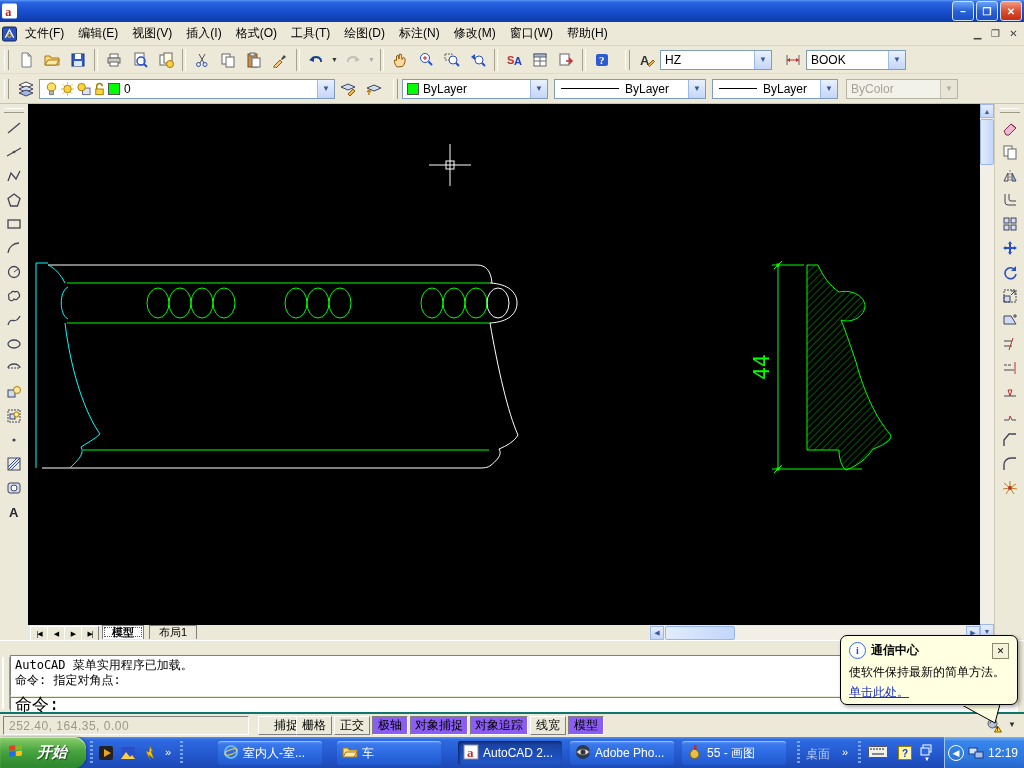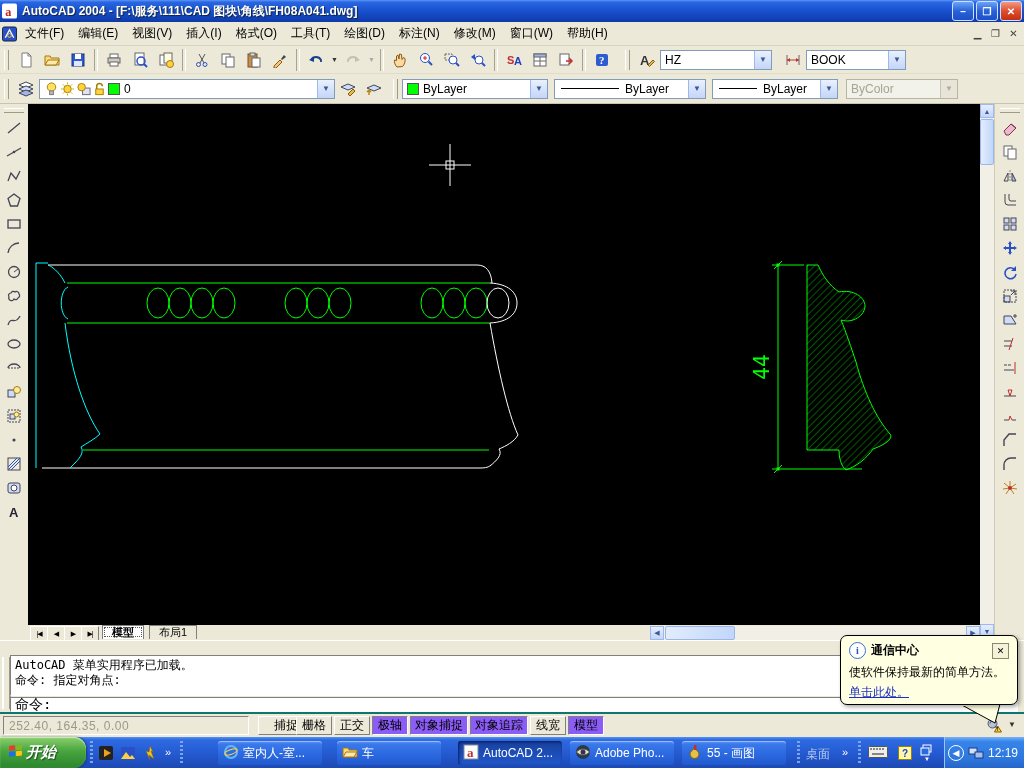--- a/index.html
+++ b/index.html
@@ -50,32 +50,32 @@
   
   #tabrow{left:28px;top:625px;width:952px;height:15px;background:#ece9d8;}
   .navb{width:16px;height:13px;top:1px;display:flex;align-items:center;justify-content:center;font-size:7px;background:#ece9d8;border:1px solid #fff;border-right-color:#808080;border-bottom-color:#808080;letter-spacing:-1px;}
   .tab{height:14px;top:0;padding:0 9px;display:inline-flex;align-items:center;font-size:11px;background:#ece9d8;border:1px solid #808080;border-bottom:none;box-sizing:border-box;}
   .tab.active{background:#fff;font-weight:bold;outline:1px dotted #555;outline-offset:-3px;}
   
   #cmdwin{left:0;top:640px;width:1024px;height:72px;background:#ece9d8;box-sizing:border-box;border-top:1px solid #fff;}
   #cmdhist{left:10px;top:14px;width:1008px;height:41px;background:#fff;border:1px solid;border-color:#808080 #fff #fff #808080;
     font-family:"DejaVu Sans Mono",monospace;font-size:12px;line-height:15px;padding:2px 4px;box-sizing:border-box;white-space:pre;}
   #cmdinput{left:10px;top:56px;width:1008px;height:15px;background:#fff;border:1px solid;border-color:#808080 #fff #fff #808080;
-    font-family:"DejaVu Sans Mono",monospace;font-size:14px;line-height:13px;padding:0 4px;box-sizing:border-box;}
+    font-family:"DejaVu Sans Mono",monospace;font-size:17px;line-height:13px;padding:0 4px;box-sizing:border-box;}
   .cmdgrip{left:2px;top:16px;width:5px;height:52px;border-left:2px solid #fff;border-right:2px solid #9d9a86;}
   
   #statusbar{left:0;top:712px;width:1024px;height:25px;background:#ece9d8;border-top:2px solid #0f766e;box-sizing:border-box;}
   #coords{left:3px;top:2px;width:246px;height:19px;border:1px solid;border-color:#808080 #fff #fff #808080;color:#9b9989;
     display:flex;align-items:center;padding-left:5px;box-sizing:border-box;letter-spacing:.5px;}
   .stbtn{top:2px;height:19px;display:flex;align-items:center;justify-content:center;font-size:12px;background:#ece9d8;
     border:1px solid;border-color:#fff #808080 #808080 #fff;box-sizing:border-box;white-space:nowrap;}
   .stbtn.pressed{border-color:#808080 #fff #fff #808080;background:#8b5cf6;}
   
   #taskbar{left:0;top:737px;width:1024px;height:31px;background:linear-gradient(180deg,#5193f5 0%,#2e6ae2 9%,#2459cf 55%,#1c49b4 100%);}
-  #startbtn{left:0;top:0;height:31px;width:86px;border-radius:0 12px 12px 0;display:flex;align-items:center;gap:2px;padding:0 14px 0 8px;box-sizing:border-box;
+  #startbtn{left:0;top:0;height:31px;width:86px;border-radius:0 12px 12px 0;display:flex;align-items:center;gap:13px;padding:0 14px 0 8px;box-sizing:border-box;
     background:linear-gradient(180deg,#8ed06f 0%,#48a53f 45%,#2f8b2f 90%);box-shadow:inset 0 1px 1px #cdf0b8,1px 0 3px rgba(0,0,20,.4);
     color:#fff;font-weight:bold;font-style:italic;font-size:15px;text-shadow:1px 1px 1px #1d4d1d;}
   .qlbtn{top:7px;width:18px;height:18px;display:flex;align-items:center;justify-content:center;}
   .qlchev{color:#fff;font-size:11px;top:9px;}
   .tsepd{top:4px;width:3px;height:23px;background:repeating-linear-gradient(180deg,#7aa4ee 0 2px,transparent 2px 4px);}
   .taskbtn{top:4px;height:24px;width:104px;border-radius:3px;display:flex;align-items:center;gap:4px;padding:0 5px;box-sizing:border-box;
     background:linear-gradient(180deg,#5b94f5 0%,#3977ea 15%,#2a67e0 60%,#2159cb 100%);box-shadow:inset 0 1px 0 rgba(255,255,255,.4);
     color:#fff;font-size:12px;white-space:nowrap;overflow:hidden;}
   .taskbtn.active{background:linear-gradient(180deg,#17409c 0%,#1d4fbb 60%,#2157c8 100%);box-shadow:inset 1px 1px 3px rgba(0,0,40,.6);}
   .deskt{color:#b8cdf2;top:9px;font-size:12px;}
@@ -99,21 +99,20 @@
 </head>
 <body>
 
 <div id="titlebar" class="abs">
   <span class="mini">
       <svg viewBox="0 0 16 16" width="16" height="16">
         <rect width="16" height="16" rx="2" fill="#fff"></rect>
         <text x="3.5" y="13" font-size="13" font-weight="bold" fill="#c02020" font-family="serif">a</text>
       </svg>
     </span>
-  <span class="ttl">AutoCAD 2004 - [F:\服务\111\CAD 图块\角线\FH08A041.dwg]</span>
   <span class="caps">
     <span class="capbtn">–</span>
     <span class="capbtn">❐</span>
     <span class="capbtn close">✕</span>
   </span>
 </div>
 
 <div id="menubar" class="abs">
   <span class="mini">
       <svg viewBox="0 0 16 16" width="16" height="16">

